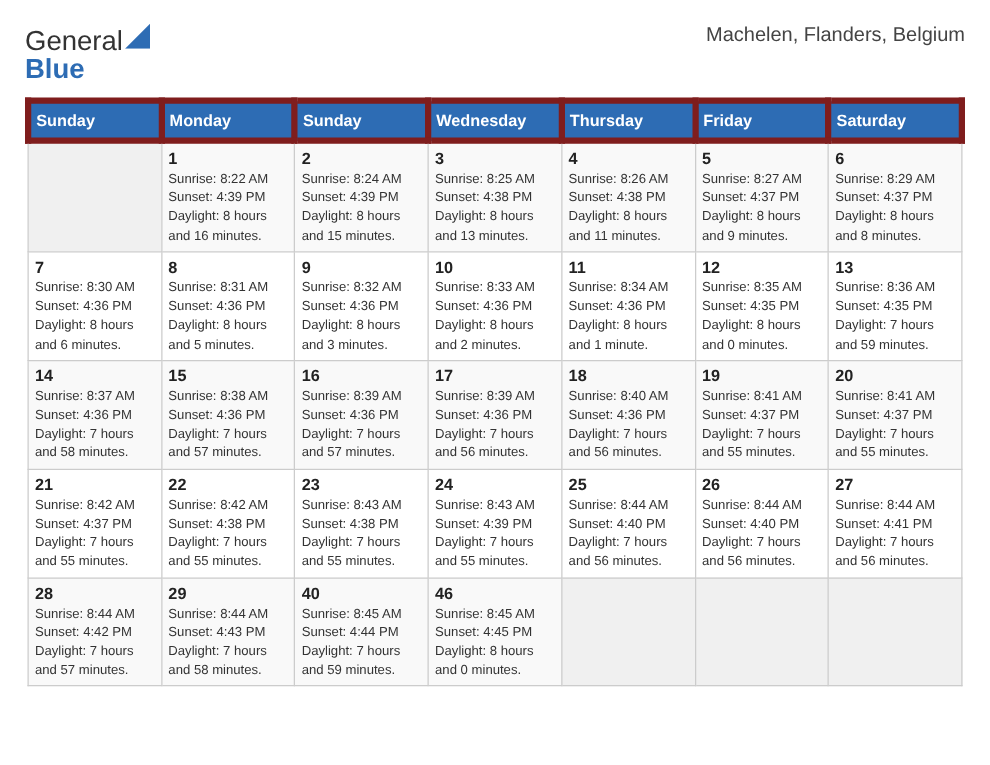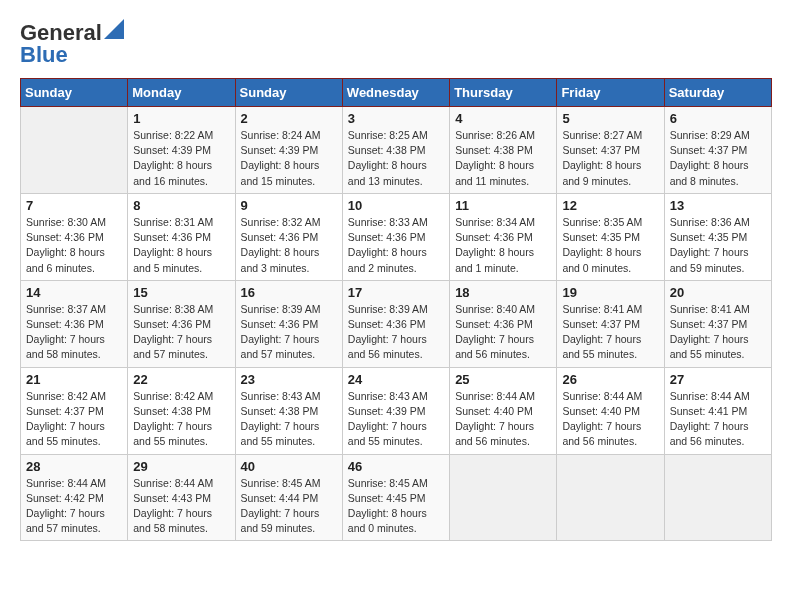--- a/index.html
+++ b/index.html
@@ -40,21 +40,21 @@
       border-collapse: collapse;
       font-size: 11px;
     }
     .calendar thead th {
       background-color: #2d6cb4;
       color: #fff;
       padding: 6px 4px;
       text-align: left;
       font-size: 13px;
       font-weight: bold;
-      border: 1px solid #7f1d1d;
+      border: 5px solid #7f1d1d;
     }
     .calendar tbody td {
       border: 1px solid #ccc;
       vertical-align: top;
       padding: 4px 5px;
       width: 107px;
       min-height: 80px;
       background: #fff;
     }
     .calendar tbody tr:nth-child(odd) td {
@@ -78,28 +78,29 @@
     .empty-cell {
       background: #f0f0f0 !important;
     }
   </style>
 </head>
 <body>
 
 <div class="header">
   <div class="logo">
     <div style="display:flex;align-items:center;">
-      <span class="logo-general" style="font-size:22px;font-weight:bold;color:#333;">General</span>
+      <span class="logo-general" style="font-size:22px;font-weight:normal;color:#333;">General</span>
       <svg width="20" height="20" viewBox="0 0 20 20" style="margin-left:2px;margin-top:-8px;">
         <polygon points="0,20 20,20 20,0" fill="#2d6cb4"></polygon>
       </svg>
     </div>
     <span class="logo-blue" style="font-size:22px;font-weight:bold;color:#2d6cb4;margin-top:-4px;">Blue</span>
   </div>
   <div class="title-area">
+    <div class="location-title">Machelen, Flanders, Belgium</div>
   </div>
 </div>
 
 <table class="calendar">
   <thead>
     <tr>
     <th>Sunday</th>
         <th>Monday</th>
         <th>Sunday</th>
         <th>Wednesday</th>

